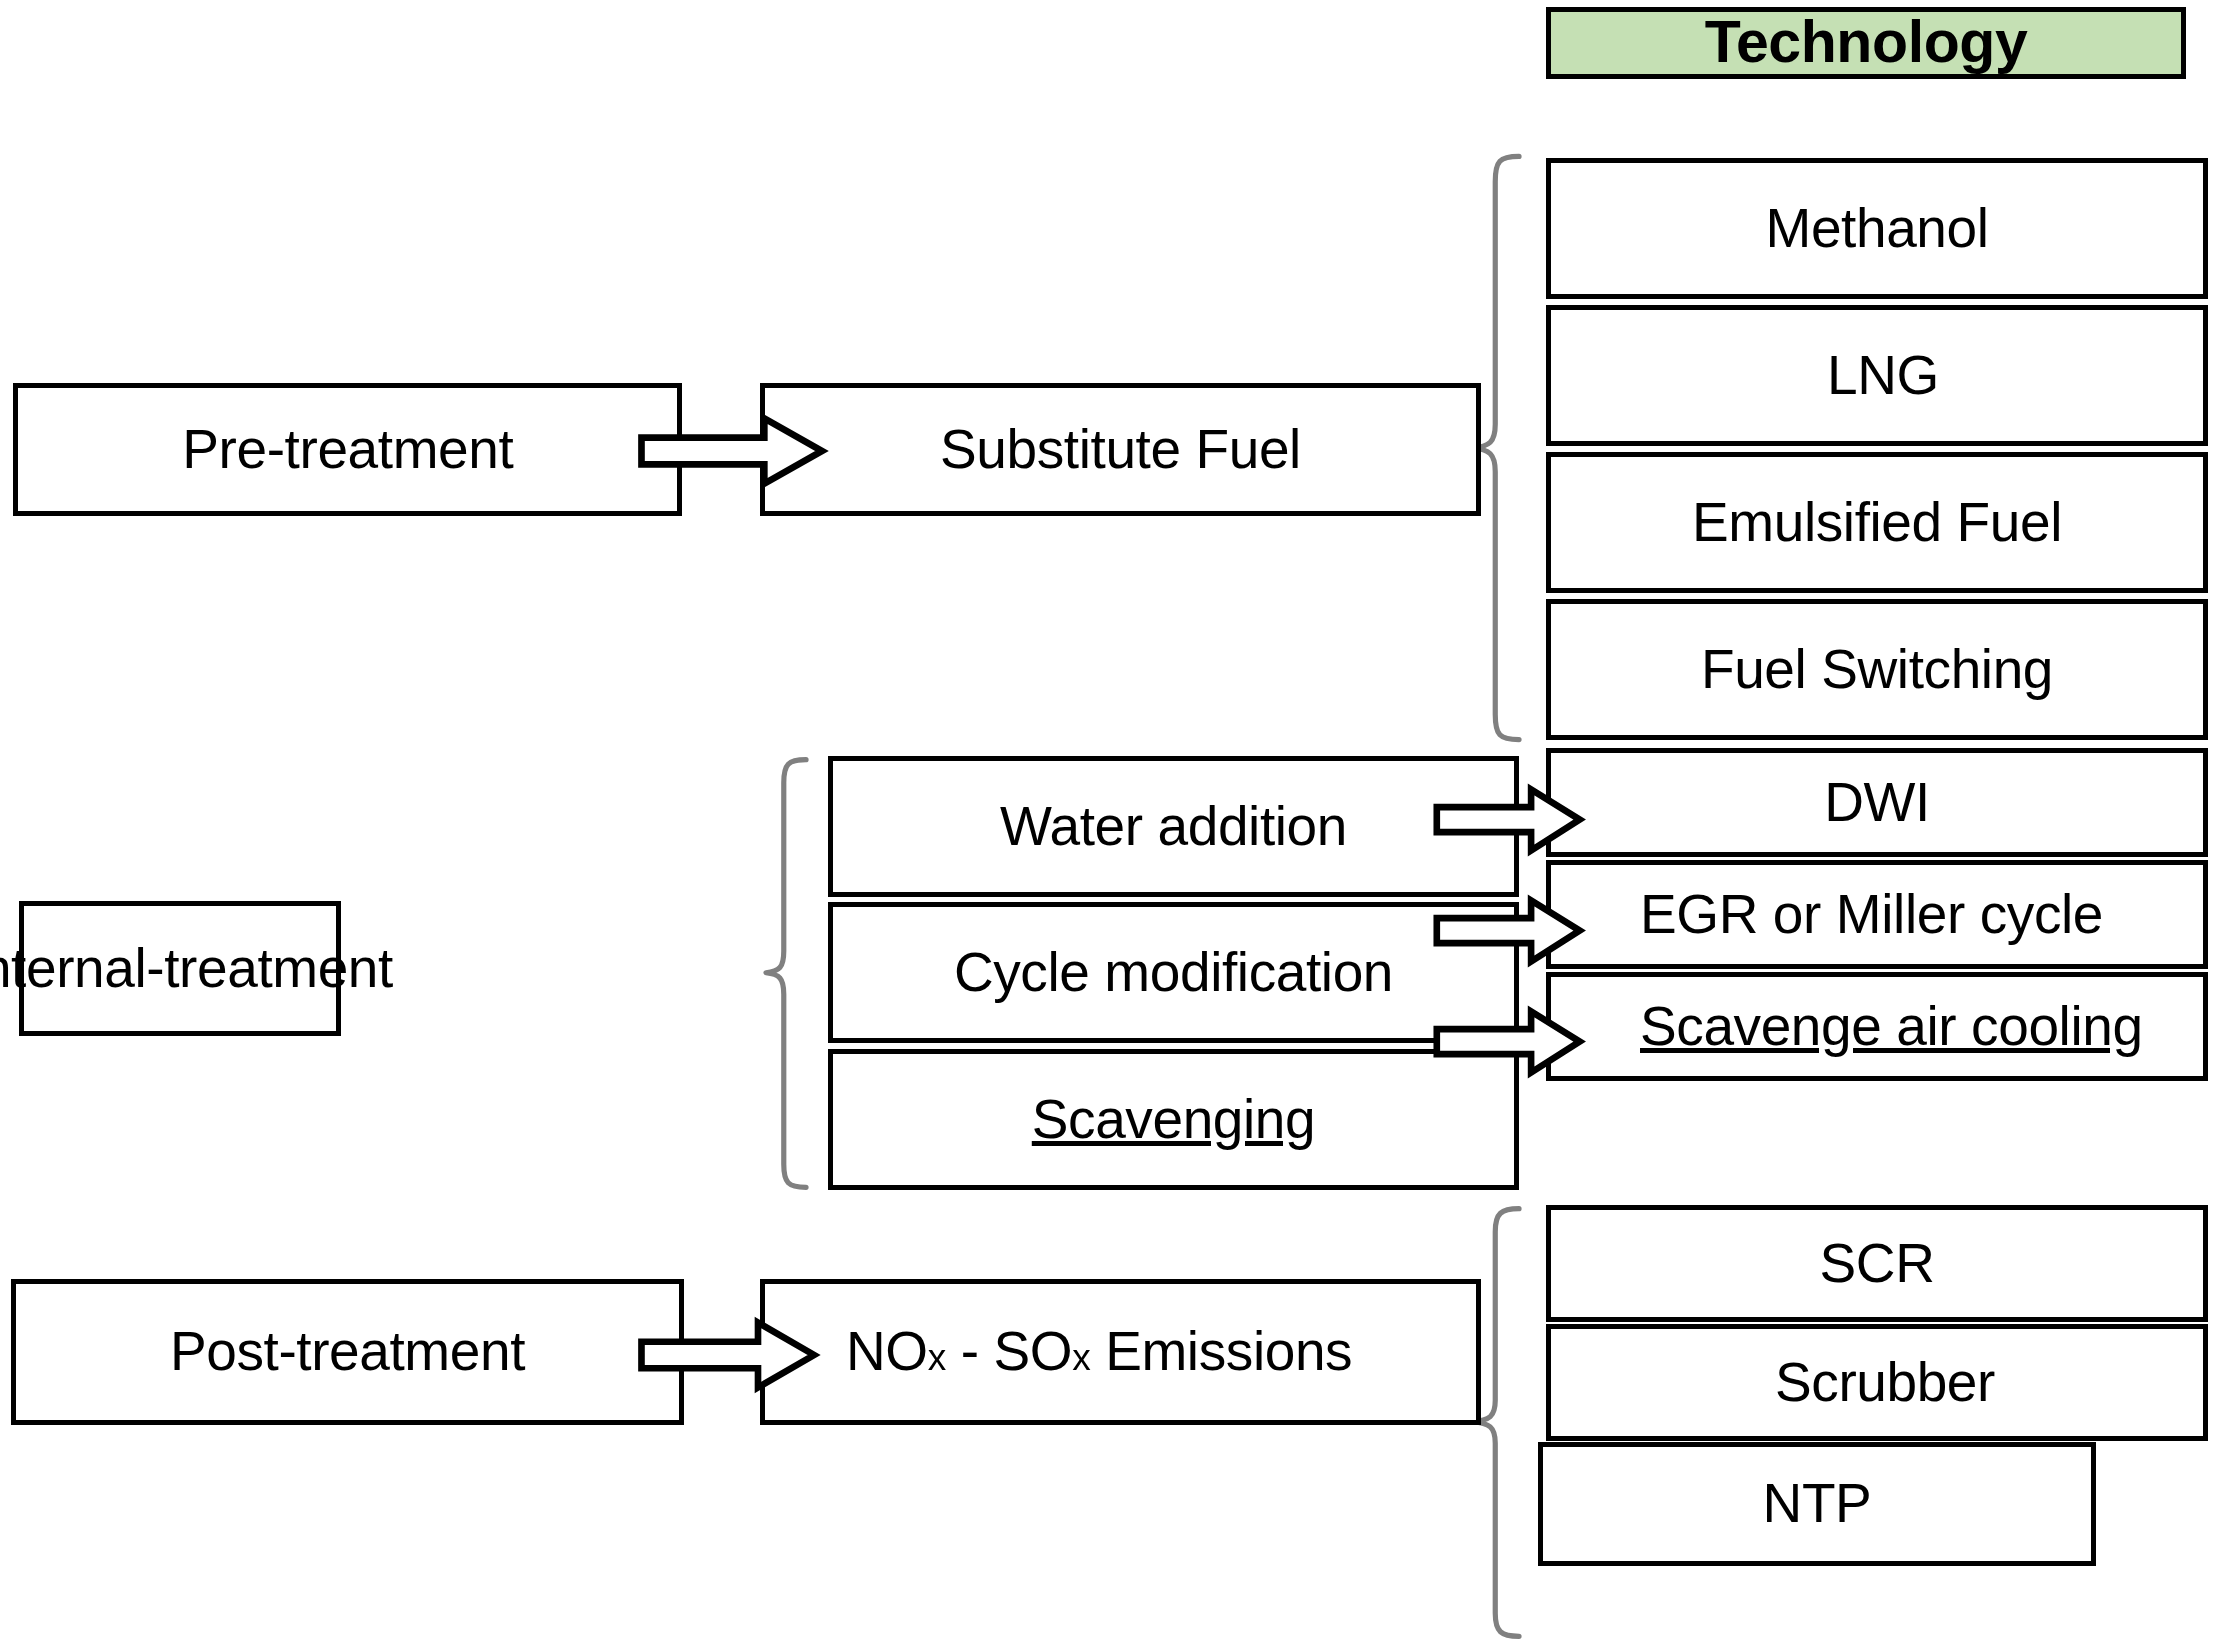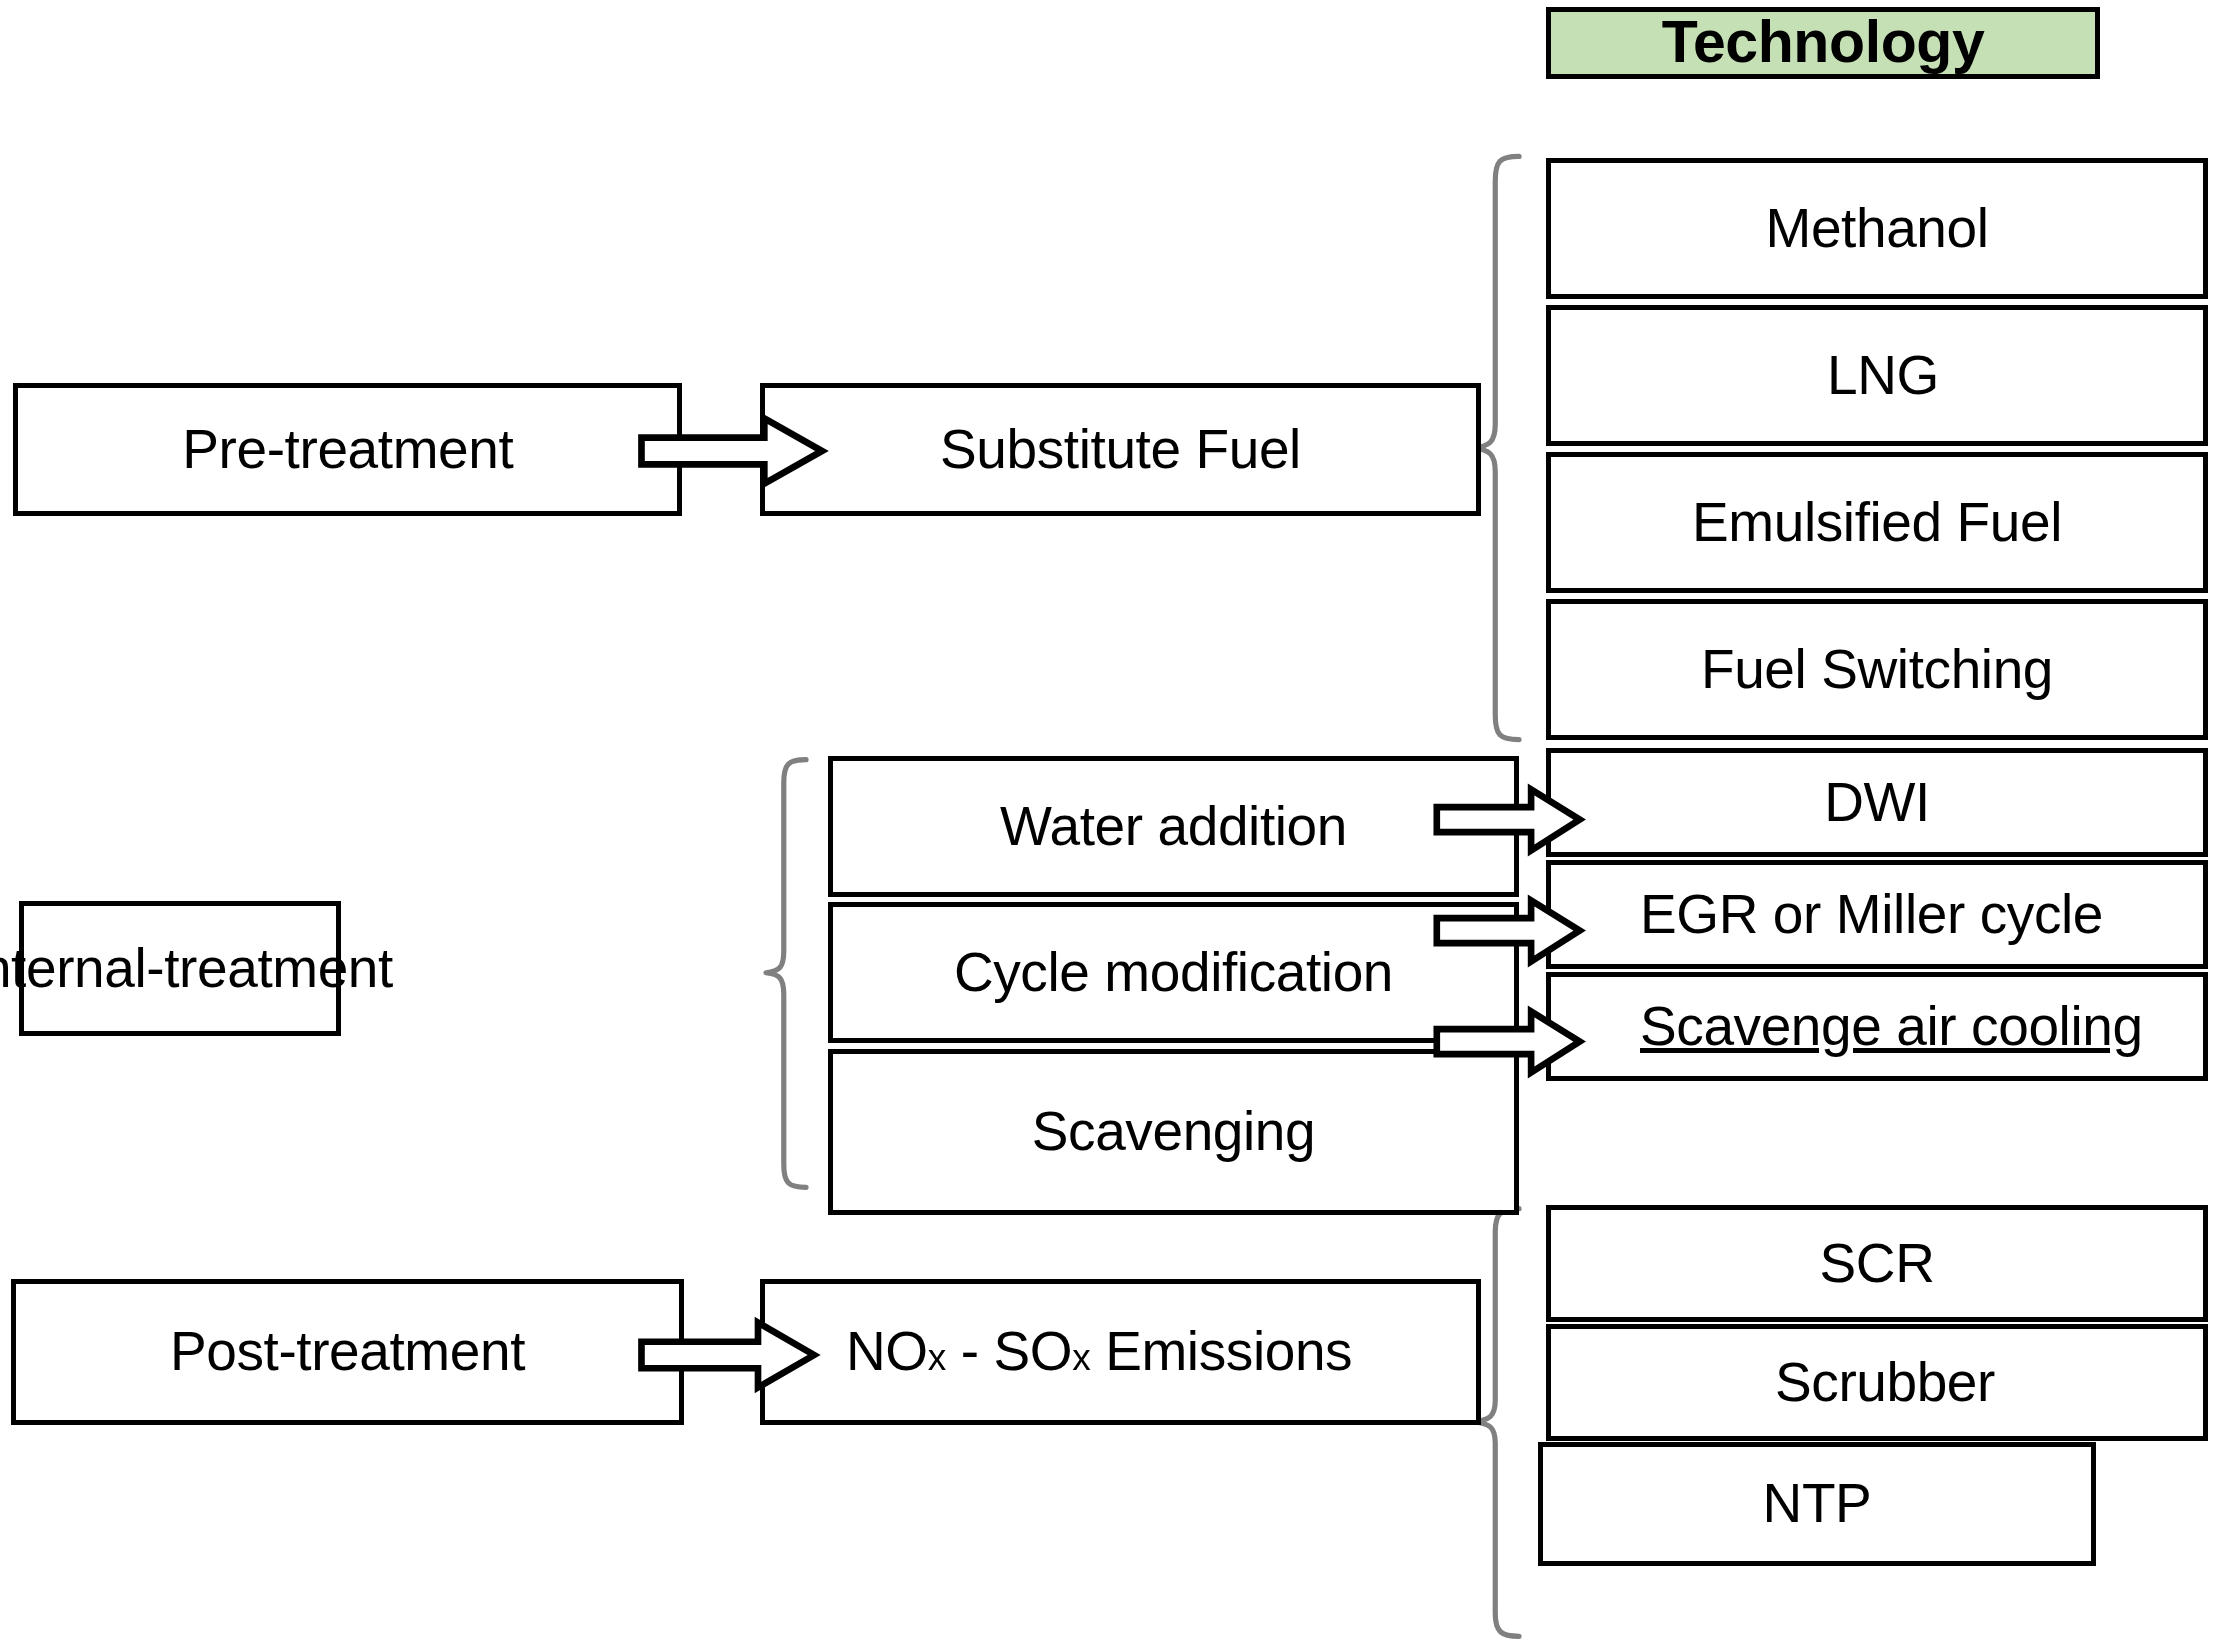--- a/index.html
+++ b/index.html
@@ -47,21 +47,21 @@
   }
   .brace svg{display:block;overflow:visible;}
 
   .txt{display:inline-block;}
 </style>
 </head>
 <body>
 
 <div id="canvas">
 
-  <div class="box header" style="left:1546px; top:7.4px; width:554px; height:72px;">
+  <div class="box header" style="left:1546px; top:7.4px; width:640px; height:72px;">
     <span>Technology</span>
   </div>
 
   <div class="box" style="left:13.3px; top:383px; width:669px; height:133px;">
     <span>Pre-treatment</span>
   </div>
 
   <div class="box" style="left:760px; top:383px; width:721px; height:133px;">
     <span>Substitute Fuel</span>
   </div>
@@ -100,21 +100,21 @@
       <path d="M58,5 C34,5 28,11 28,36 L28,264 C28,286 22,291 4,293 C22,295 28,300 28,322 L28,552 C28,577 34,583 58,583" fill="none" stroke="#808080" stroke-width="7" stroke-linecap="round" stroke-linejoin="round"></path>
     </svg>
   </div>
 
   <div class="box" style="left:828px; top:756px; width:691px; height:141px;">
     <span>Water addition</span>
   </div>
   <div class="box" style="left:828px; top:902px; width:691px; height:141px;">
     <span>Cycle modification</span>
   </div>
-  <div class="box" style="left:828px; top:1049px; width:691px; height:166px;">
+  <div class="box" style="left:828px; top:1049px; width:691px; height:141px;text-decoration:underline;">
     <span>Scavenging</span>
   </div>
 
   <div class="box" style="left:1546px; top:748px; width:662px; height:109px;">
     <span>DWI</span>
   </div>
   <div class="box leftpad" style="left:1546px; top:860px; width:662px; height:109px;">
     <span>EGR or Miller cycle</span>
   </div>
   <div class="box leftpad" style="left:1546px; top:972px; width:662px; height:109px;text-decoration:underline;">

